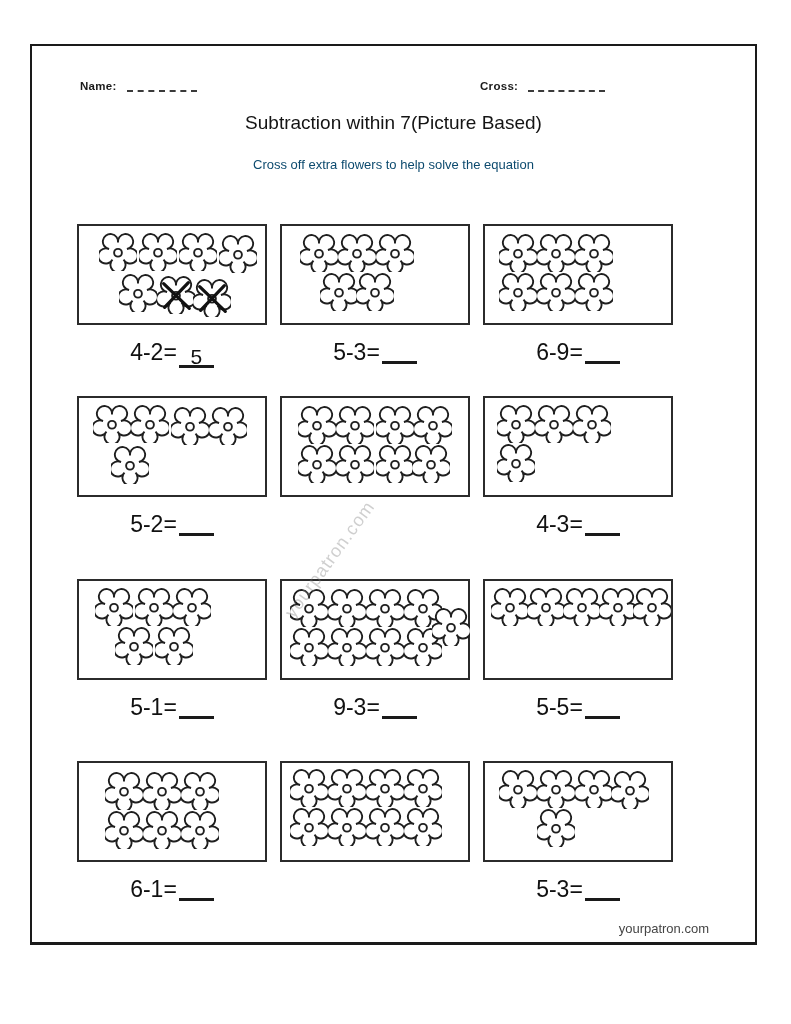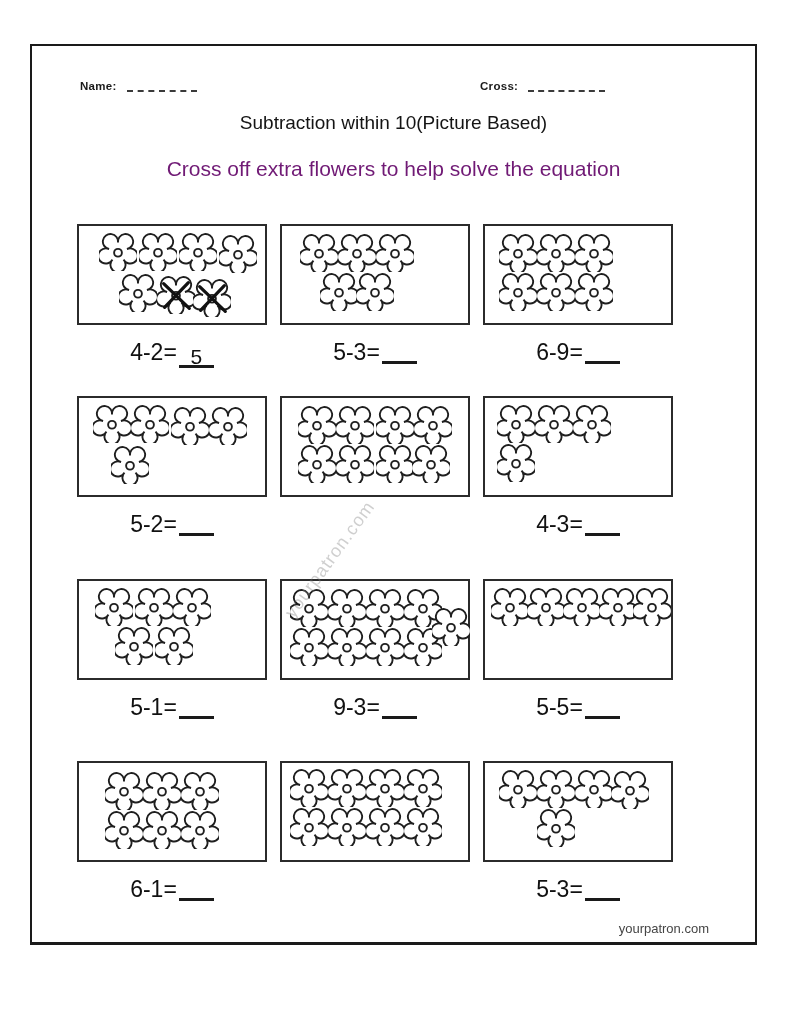--- a/index.html
+++ b/index.html
@@ -31,21 +31,21 @@
   }
   .name-block .dash-line { width: 70px; }
   .date-block .dash-line { width: 77px; }
 
   .title {
     position: absolute; top: 66px; left: 0; width: 100%;
     text-align: center; font-size: 19px; color: #141414;
   }
   .subtitle {
     position: absolute; top: 111px; left: 0; width: 100%;
-    text-align: center; font-size: 21px; color: #701a75;
+    text-align: center; font-size: 13px; color: #0c4a6e;
   }
 
   
   .grid {
     position: absolute; left: 45px; top: 178px;
     display: grid;
     grid-template-columns: 190px 190px 190px;
     column-gap: 13px;
     grid-template-rows: 172px 183px 182px 184px;
   }
@@ -101,21 +101,21 @@
 <div class="sheet">
 
   <div class="name-block">
     <span>Name:</span><span class="dash-line"></span>
   </div>
 
   <div class="date-block">
     <span>Cross:</span><span class="dash-line"></span>
   </div>
 
-  <div class="title">Subtraction within 10(Picture Based)</div>
+  <div class="title">Subtraction within 7(Picture Based)</div>
   <div class="subtitle">Cross off extra flowers to help solve the equation</div>
 
   <div class="grid">
   <div class="problem">
     <div class="flower-box">
           <div class="flower-wrap" style="left: 20px; top: 7px;">
             <svg viewBox="0 0 40 40" width="38" height="38">
               <path d="M20 10 A8 8 0 1 1 29.5 16.9 A8 8 0 1 1 25.9 28.1 A8 8 0 1 1 14.1 28.1 A8 8 0 1 1 10.5 16.9 A8 8 0 1 1 20 10 Z" fill="#fff" stroke="#1f1f1f" stroke-width="2"></path>
               <circle cx="20" cy="20.8" r="4.1" fill="#fff" stroke="#1f1f1f" stroke-width="2"></circle>
             </svg>

